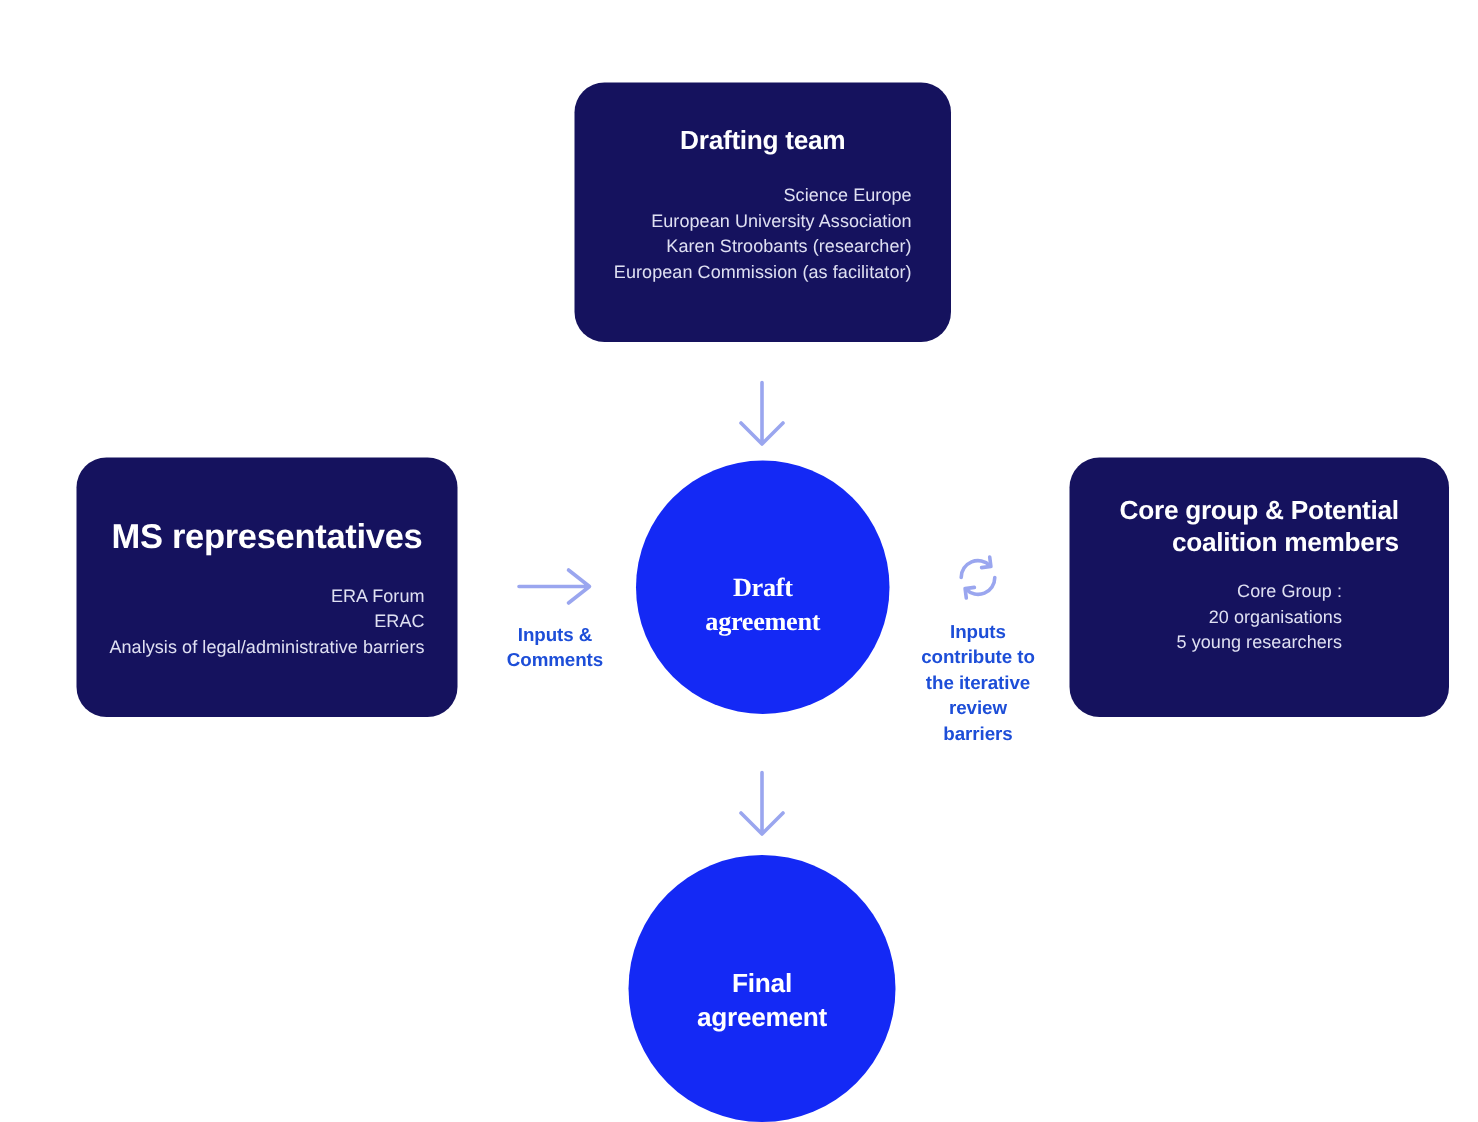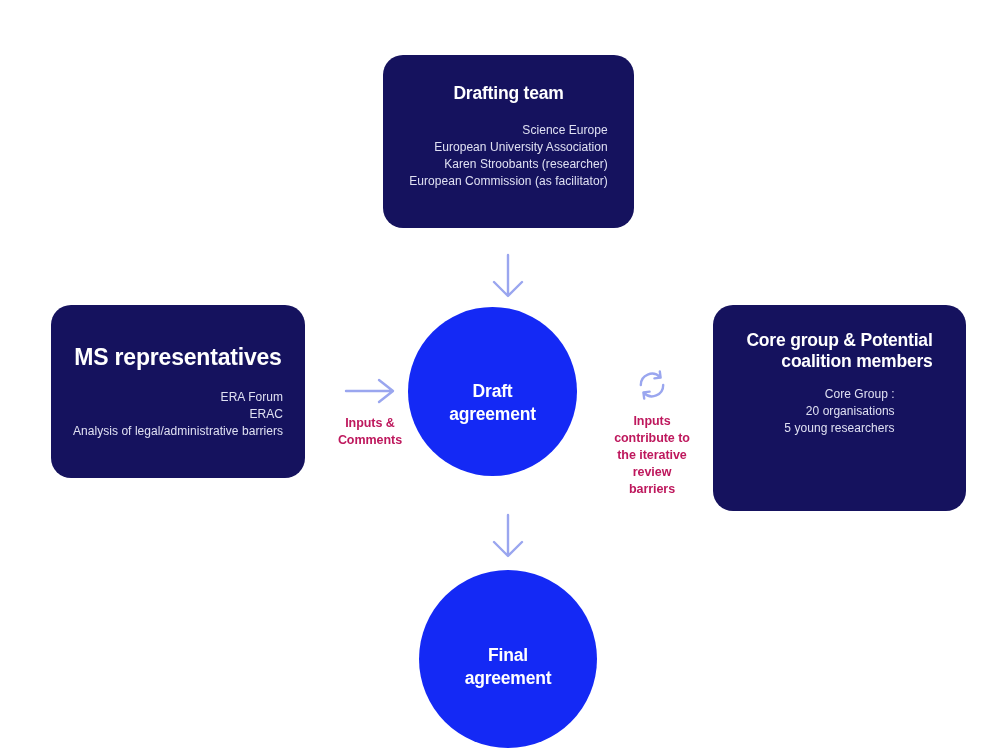--- a/index.html
+++ b/index.html
@@ -65,21 +65,21 @@
     width: 254px;
     height: 173px;
     padding-top: 38px;
   }
   #card-ms .card-title { font-size: 23px; margin-bottom: 18px; }
 
   #card-core {
     left: 713px;
     top: 305px;
     width: 253px;
-    height: 206px;
+    height: 173px;
     padding-top: 25px;
   }
   #card-core .card-title { font-size: 17.5px; margin-bottom: 13px; }
 
   
   .circle {
     position: absolute;
     border-radius: 50%;
     background: #1429f5;
     display: flex;
@@ -88,41 +88,42 @@
     text-align: center;
   }
   .circle-label {
     color: #ffffff;
     font-weight: bold;
     font-size: 17.5px;
     line-height: 1.3;
     letter-spacing: -0.2px;
   }
   #circle-draft {
-    left: 408px;
+    left: 424px;
     top: 307px;
     width: 169px;
     height: 169px;
+    font-family: Liberation Serif, serif;
   }
   #circle-draft .circle-label { transform: translateY(11px); }
 
   #circle-final {
     left: 419px;
     top: 570px;
     width: 178px;
     height: 178px;
   }
   #circle-final .circle-label { transform: translateY(8px); }
 
   
   .conn {
     position: absolute;
   }
   .conn-label {
-    color: #be185d;
+    color: #1d4ed8;
     font-weight: bold;
     font-size: 12.5px;
     line-height: 1.36;
     text-align: center;
     letter-spacing: -0.05px;
   }
 
   #arrow-down-1 { left: 484px; top: 252px; width: 48px; height: 48px; }
   #arrow-down-2 { left: 484px; top: 512px; width: 48px; height: 48px; }
 

